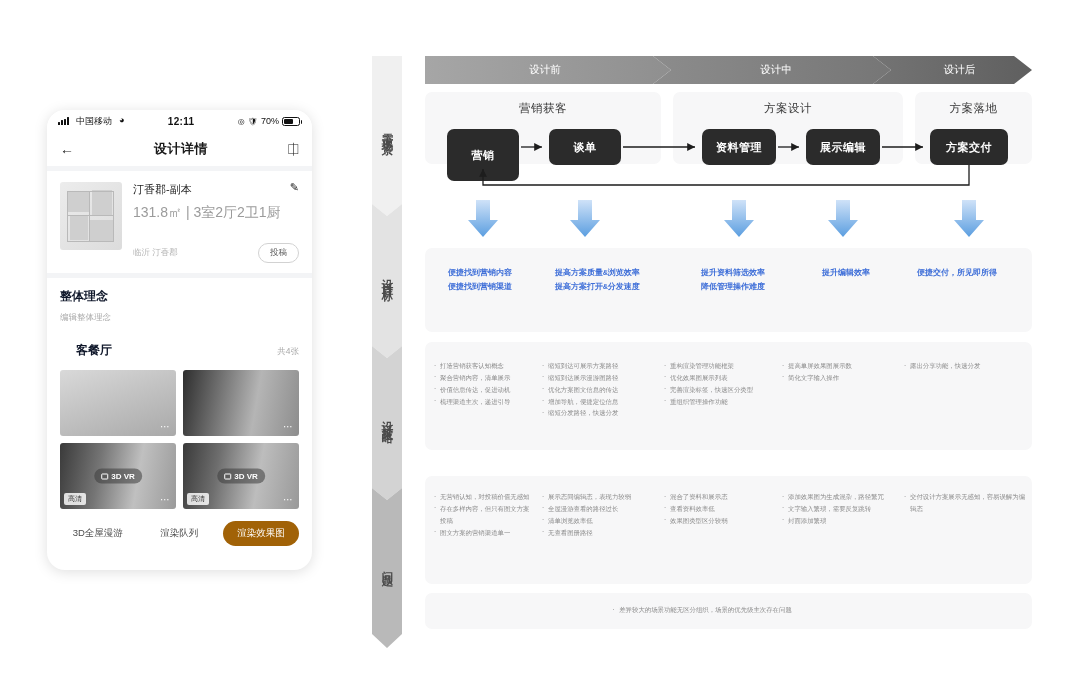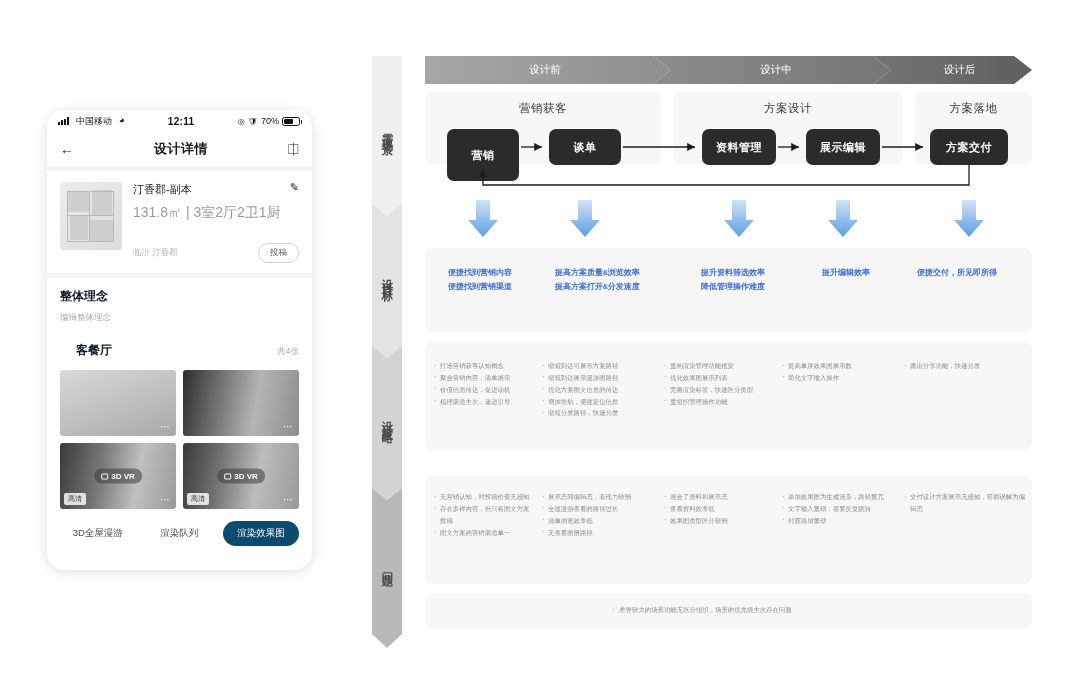--- a/index.html
+++ b/index.html
@@ -91,21 +91,21 @@
     padding:3px 7px;border-radius:9px;display:flex;align-items:center;gap:3px;white-space:nowrap;
   }
   .vr-tag .sq{width:7px;height:6px;border:1px solid #fff;border-radius:1px;display:inline-block;}
   .hd-tag{
     position:absolute;left:4px;bottom:4px;background:rgba(255,255,255,.82);
     color:#333;font-size:7px;padding:1px 4px;border-radius:2px;
   }
   .tabbar{display:flex;align-items:center;padding:12px 13px 0 13px;gap:6px;}
   .tab{flex:1;text-align:center;font-size:9.5px;color:#4a4a4a;}
   .tab.active{
-    background:#0c4a6e;color:#fff;border-radius:13px;padding:6px 0;font-size:9.5px;
+    background:#a16207;color:#fff;border-radius:13px;padding:6px 0;font-size:9.5px;
     flex:0 0 76px;
   }
 
   
   #diagram { position:absolute; left:372px; top:48px; width:660px; height:600px; }
 
   
   .rail { position:absolute; left:0; top:8px; width:30px; }
   .rail-seg {
     position:relative; width:30px;

